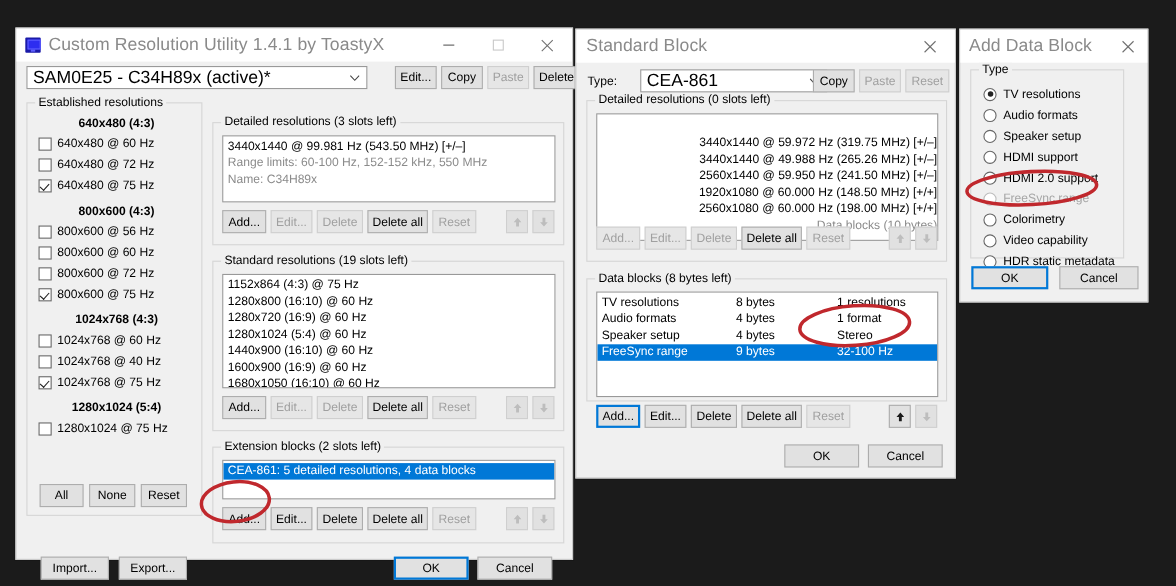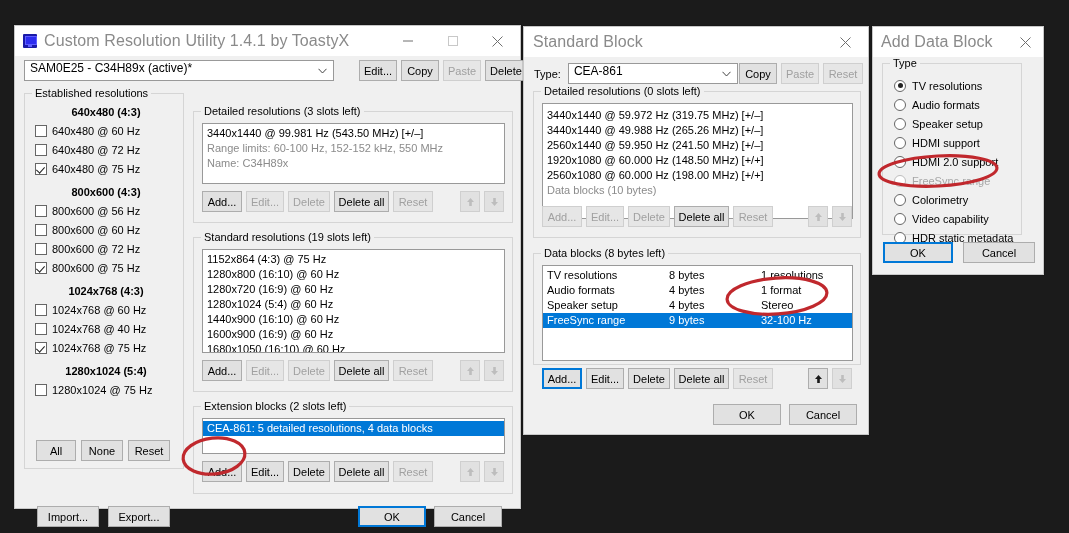--- a/index.html
+++ b/index.html
@@ -82,23 +82,23 @@
   .btn.disabled { color:#a0a0a0; border-color:#cfcfcf; background:#e6e6e6; }
   .btn.default {
     background:#e1e1e1;
     border:2px solid #0078d7;
   }
   .combo {
     background:#fff;
     border:1px solid #999;
     height:21px;
     display:flex;
-    align-items:flex-start;
+    align-items:flex-end;
     padding:0 4px 0 5px;
-    font-size:12px;
+    font-size:16px;
     position:relative;
   }
   .combo .caret {
     position:absolute; right:6px; top:50%; transform:translateY(-50%);
     width:9px; height:6px;
   }
   .groupbox {
     border:1px solid #d5d5d5;
     position:absolute;
   }
@@ -391,37 +391,37 @@
       <div class="cap">
         <svg width="13" height="13" viewBox="0 0 13 13">
             <line x1="1.5" y1="1.5" x2="11.5" y2="11.5" stroke="#6f6f6f" stroke-width="1"></line>
             <line x1="11.5" y1="1.5" x2="1.5" y2="11.5" stroke="#6f6f6f" stroke-width="1"></line>
           </svg>
       </div>
     </div>
   </div>
 
   <div style="position:absolute; left:10px; top:36px; display:flex; align-items:center;">
-    <span style="margin-right:7px;">Type:</span>
+    <span style="margin-right:21px;">Type:</span>
     <div class="combo" style="width:170px;">
       <span>CEA-861</span>
       <svg class="caret" viewBox="0 0 9 6">
           <polyline points="0.5,0.8 4.5,5 8.5,0.8" fill="none" stroke="#444" stroke-width="1"></polyline>
         </svg>
     </div>
   </div>
   <div style="position:absolute; left:215px; top:36px; display:flex; gap:4px;">
     <div class="btn" style="width:38px;">Copy</div>
     <div class="btn disabled" style="width:38px;">Paste</div>
     <div class="btn disabled" style="width:40px;">Reset</div>
   </div>
 
   <div class="groupbox" style="left:9px; top:64px; width:328px; height:147px;">
     <span class="group-legend">Detailed resolutions (0 slots left)</span>
-    <div class="listbox" style="left:8px; top:11px; width:311px; height:116px; padding-top:4px;">
+    <div class="listbox" style="left:8px; top:11px; width:311px; height:116px; padding-top:19px;text-align:right;">
       <div class="list-line">3440x1440 @ 59.972 Hz (319.75 MHz) [+/–]</div>
       <div class="list-line">3440x1440 @ 49.988 Hz (265.26 MHz) [+/–]</div>
       <div class="list-line">2560x1440 @ 59.950 Hz (241.50 MHz) [+/–]</div>
       <div class="list-line">1920x1080 @ 60.000 Hz (148.50 MHz) [+/+]</div>
       <div class="list-line">2560x1080 @ 60.000 Hz (198.00 MHz) [+/+]</div>
       <div class="list-line muted">Data blocks (10 bytes)</div>
     </div>
     <div style="position:absolute; left:8px; top:114px; display:flex; gap:4px;">
       <div class="btn disabled" style="width:40px;">Add...</div>
       <div class="btn disabled" style="width:38px;">Edit...</div>

